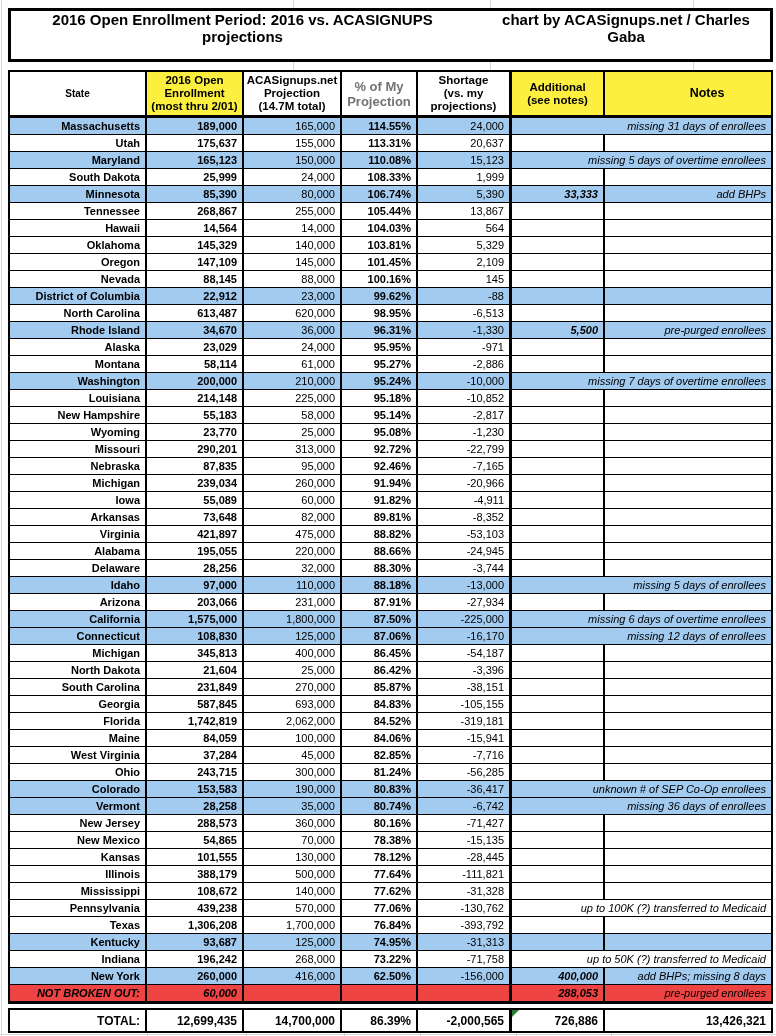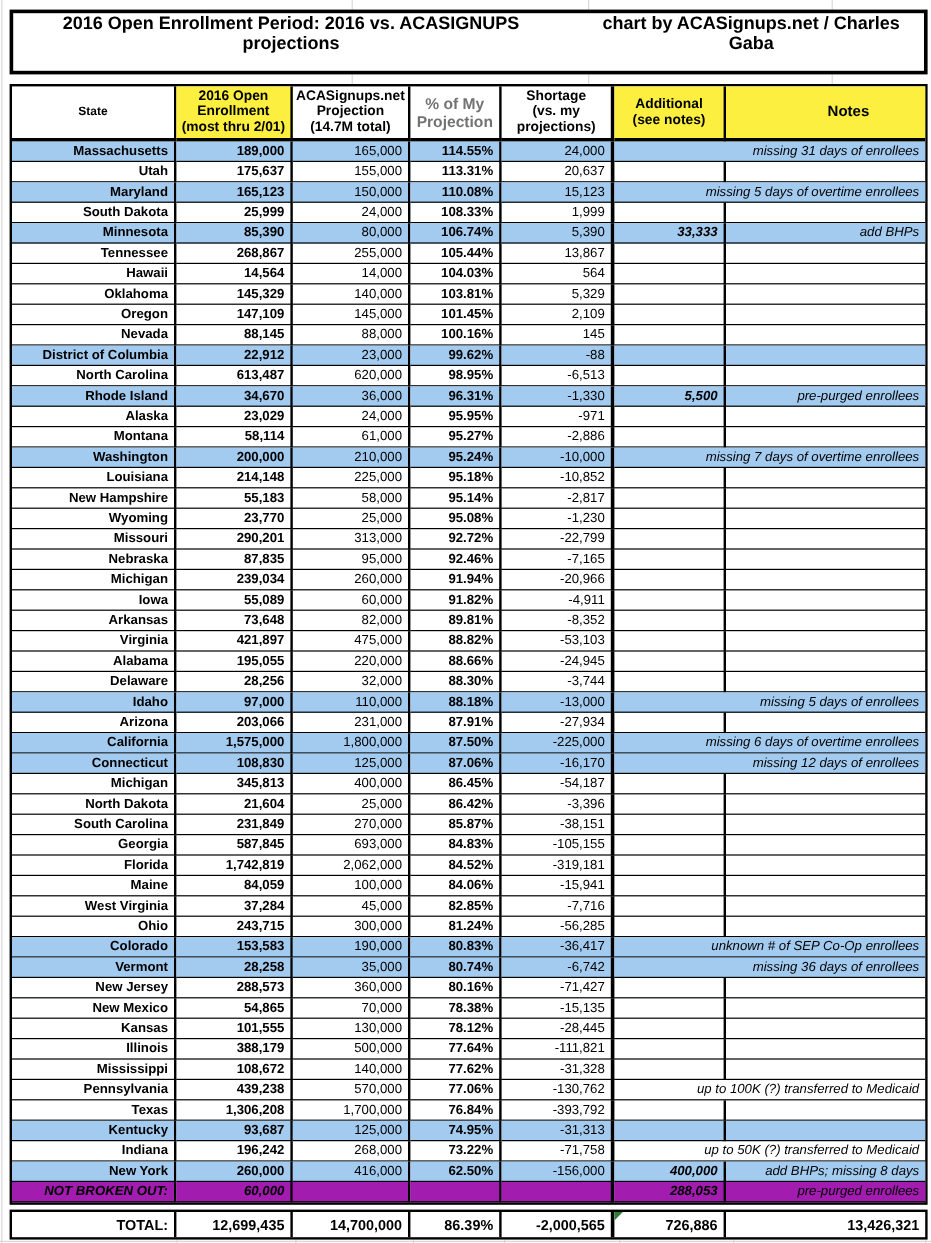--- a/index.html
+++ b/index.html
@@ -25,21 +25,21 @@
   .hdr{height:46px;}
   .hdr>div{border-bottom:3px solid #000 !important;justify-content:center;text-align:center;
            font-weight:bold;font-size:11.5px;line-height:13px;white-space:pre-line;padding:0 2px;}
   .hdr .h-state{font-size:10px;}
   .hdr .h-pct{color:#737373;font-size:13px;line-height:15px;}
   .hdr .h-notes{font-size:12.5px;}
   .bg-yellow{background:#fcef3f !important;}
   
   .drow{height:17px;}
   .drow.row-blue>div{background:#a3cbf0;}
-  .drow.row-pink>div{background:#a21caf;}
+  .drow.row-pink>div{background:#ef4444;}
   .c-state{font-weight:bold;font-size:11.5px;}
   .c-enroll{font-weight:bold;}
   .c-pct{font-weight:bold;}
   .c-add{font-weight:bold;font-style:italic;}
   .c-note{justify-content:flex-start;font-style:italic;}
   .c-note-merged{grid-column:6 / span 2;justify-content:center;font-style:italic;}
   .row-pink .c-state,.row-pink .c-enroll{font-style:italic;}
   
   #total-wrap{position:absolute;left:8px;top:1008px;width:761px;border:2px solid #000;z-index:2;background:#fff;}
   .trow{height:21px;}

